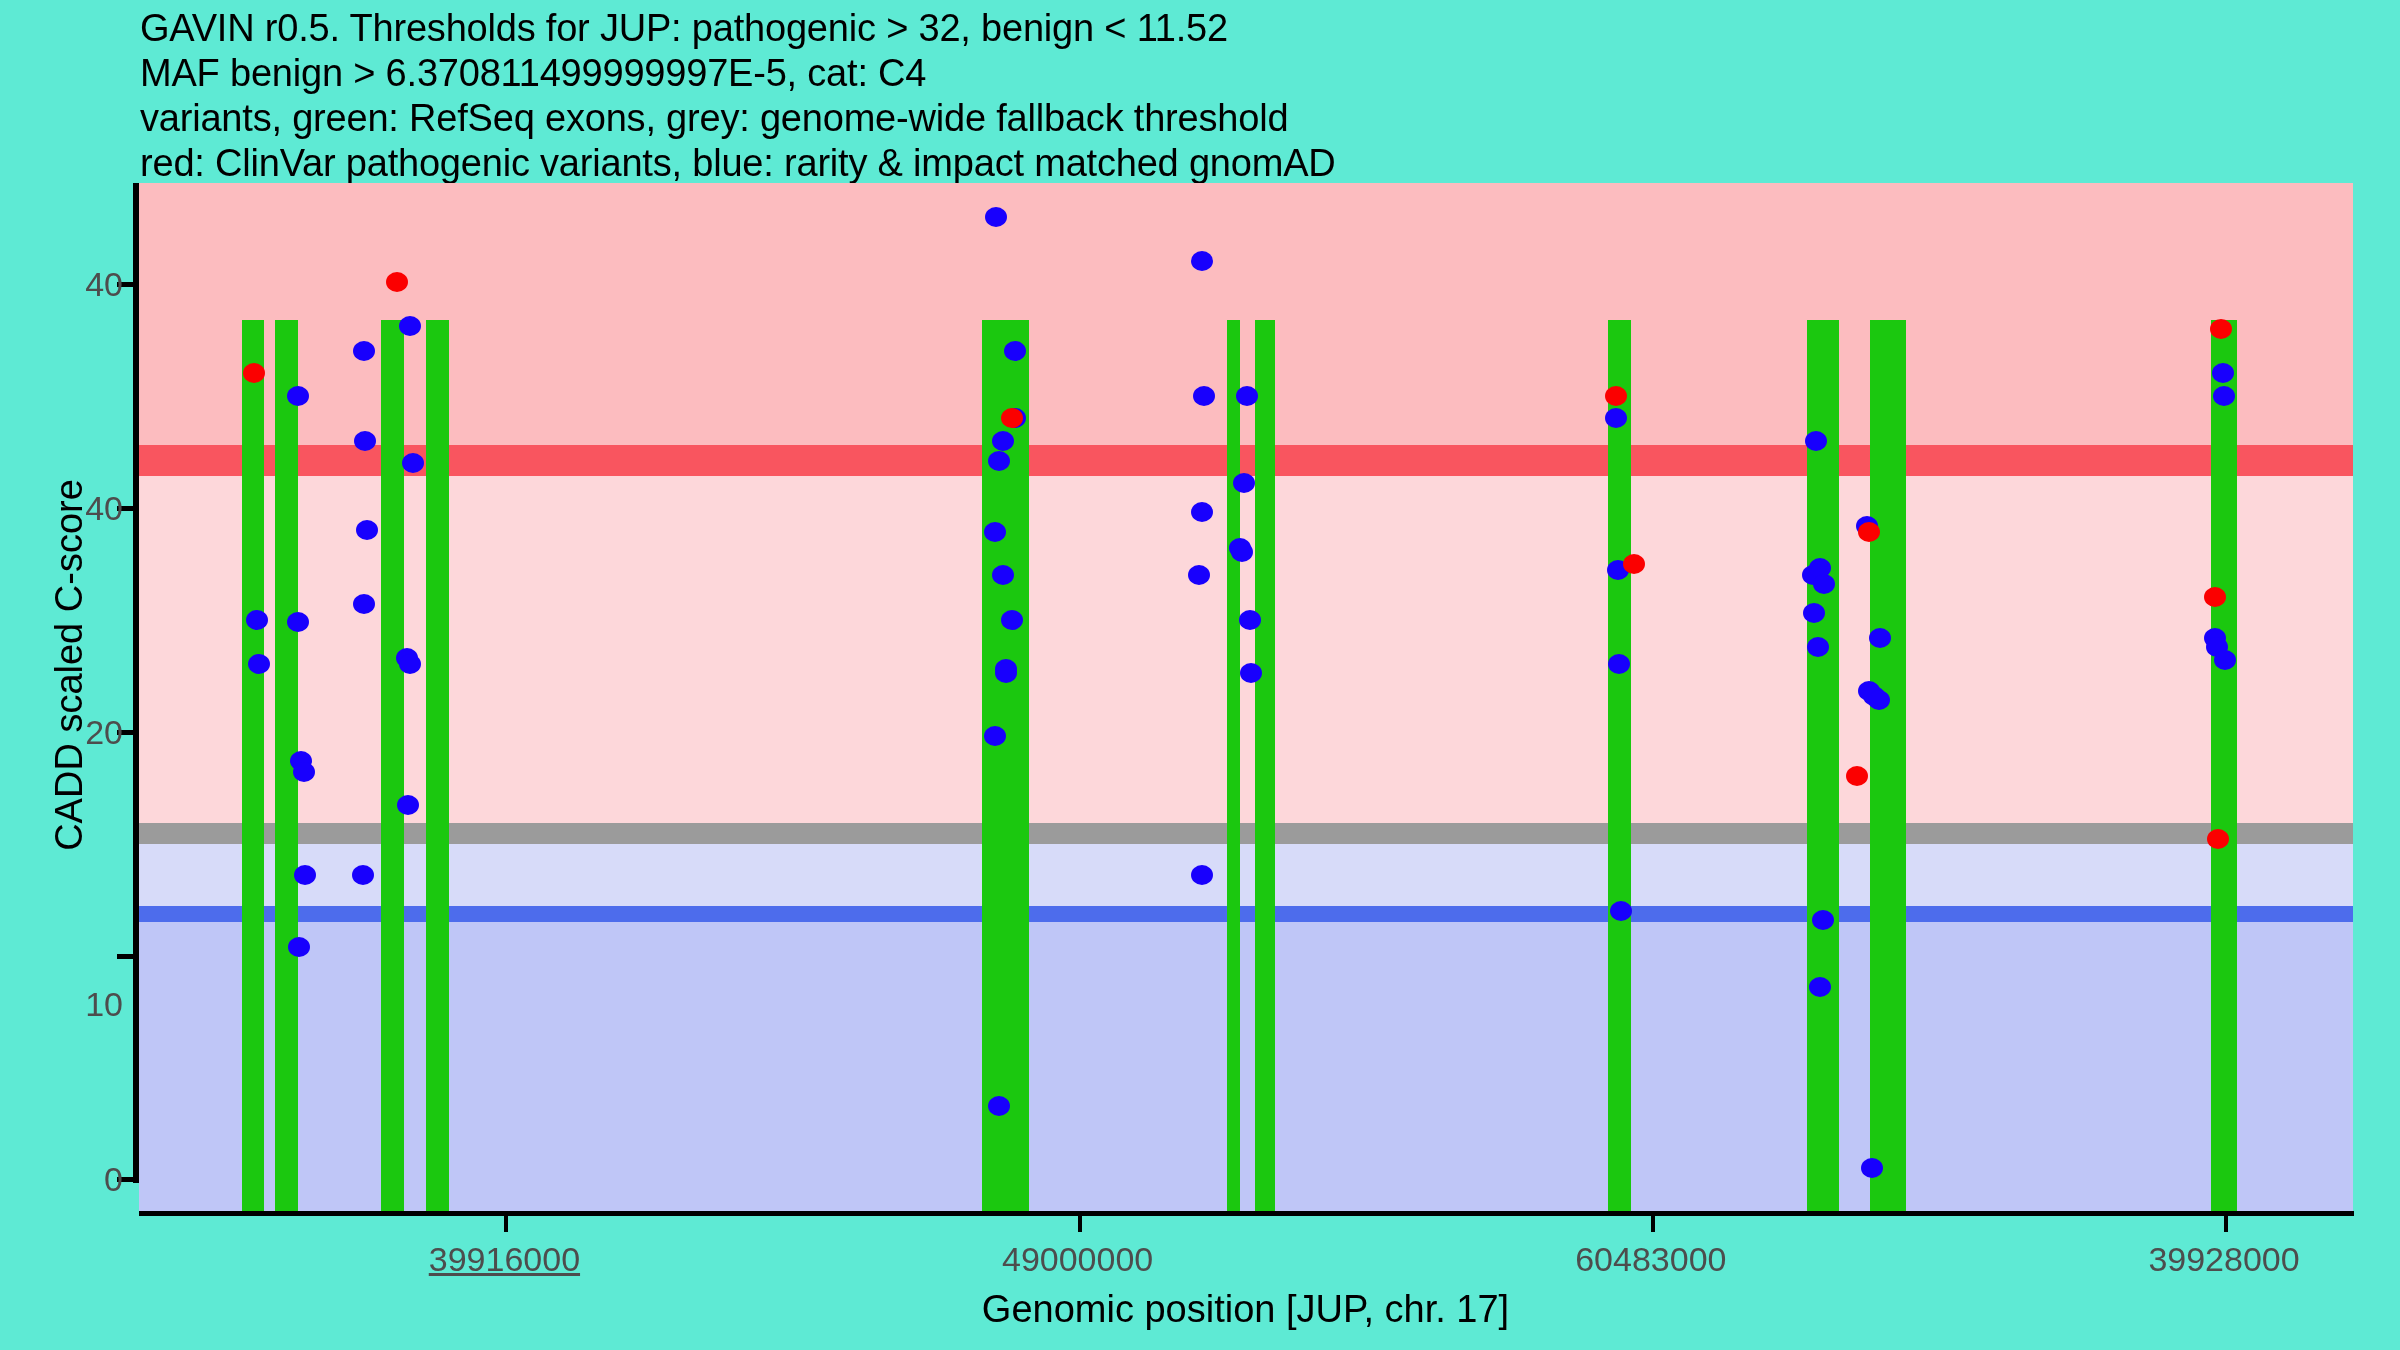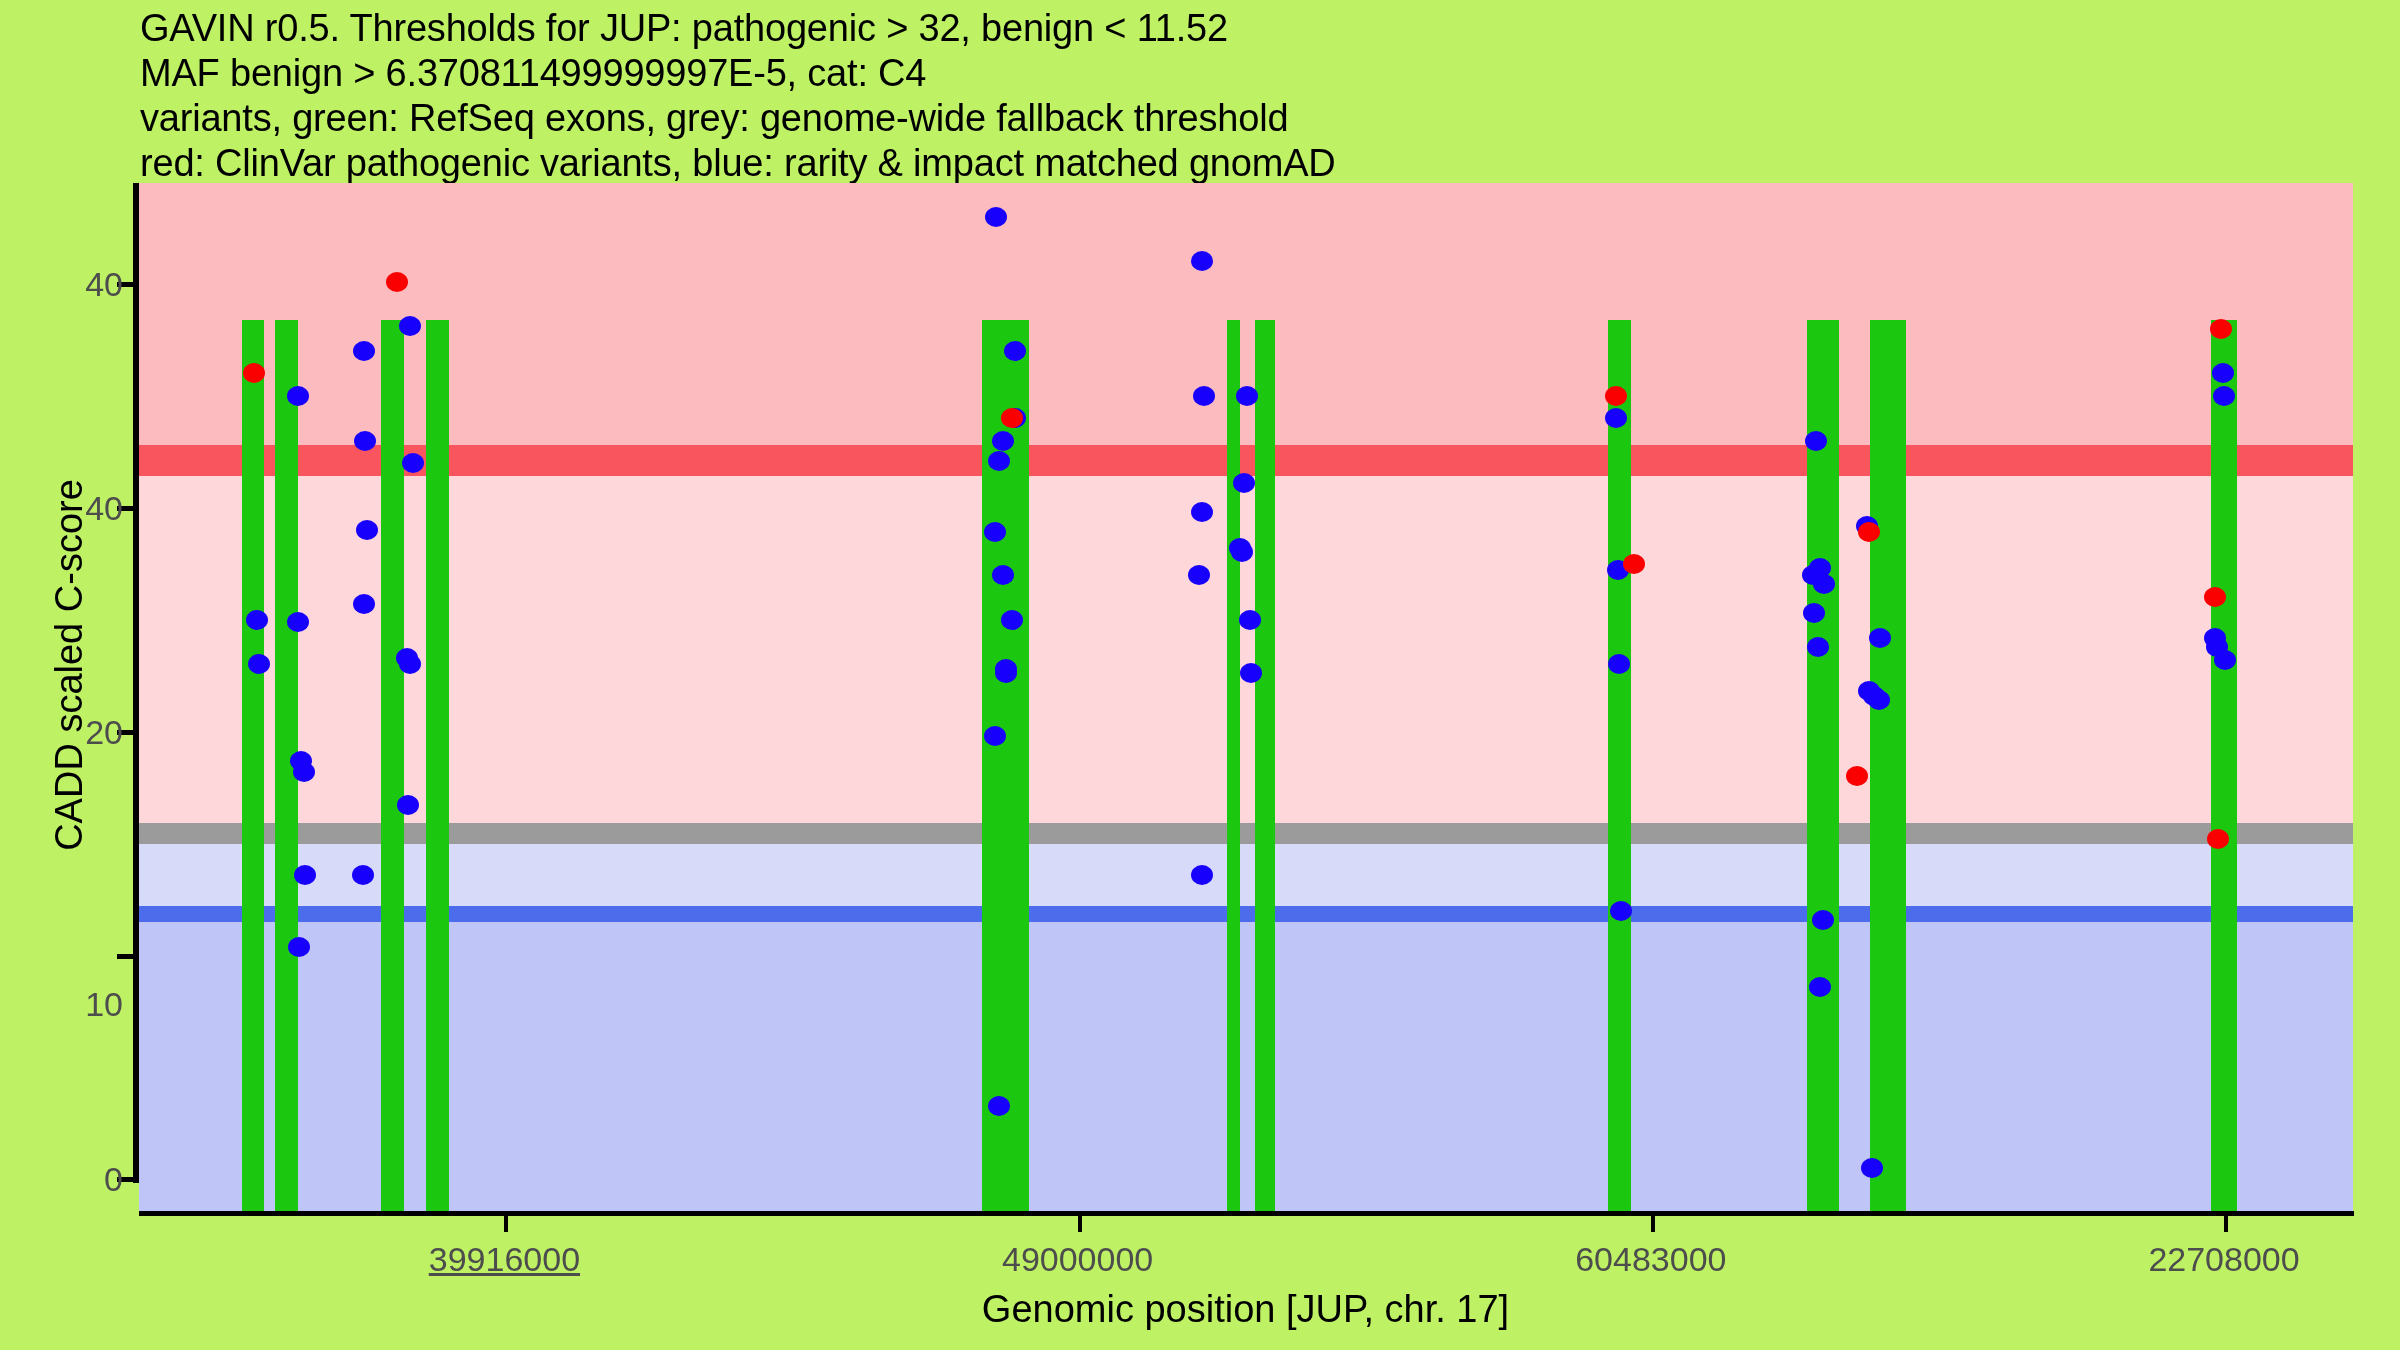--- a/index.html
+++ b/index.html
@@ -10,21 +10,21 @@
   body {
     width: 2400px;
     height: 1350px;
     font-family: "Liberation Sans", sans-serif;
     overflow: hidden;
   }
   #figure {
     position: relative;
     width: 2400px;
     height: 1350px;
-    background: #bef264;
+    background: #5eead4;
   }
   
   #title-block {
     position: absolute;
     left: 140px;
     top: 6px;
     width: 2200px;
   }
   .title-line {
     font-size: 38px;
@@ -266,18 +266,18 @@
       <div class="ytick-label" style="top: 266.761px;">40</div>
     </div>
   <div id="xticks">
       <div class="xtick-mark" style="left: 504.417px;"></div>
       <div class="xtick-label" style="left: 504.417px; text-decoration: underline;">39916000</div>
       <div class="xtick-mark" style="left: 1077.62px;"></div>
       <div class="xtick-label" style="left: 1077.62px;">49000000</div>
       <div class="xtick-mark" style="left: 1650.83px;"></div>
       <div class="xtick-label" style="left: 1650.83px;">60483000</div>
       <div class="xtick-mark" style="left: 2224.03px;"></div>
-      <div class="xtick-label" style="left: 2224.03px;">22708000</div>
+      <div class="xtick-label" style="left: 2224.03px;">39928000</div>
     </div>
 
   <div id="xlab">Genomic position [JUP, chr. 17]</div>
 
 </div>
 
 </body></html>

